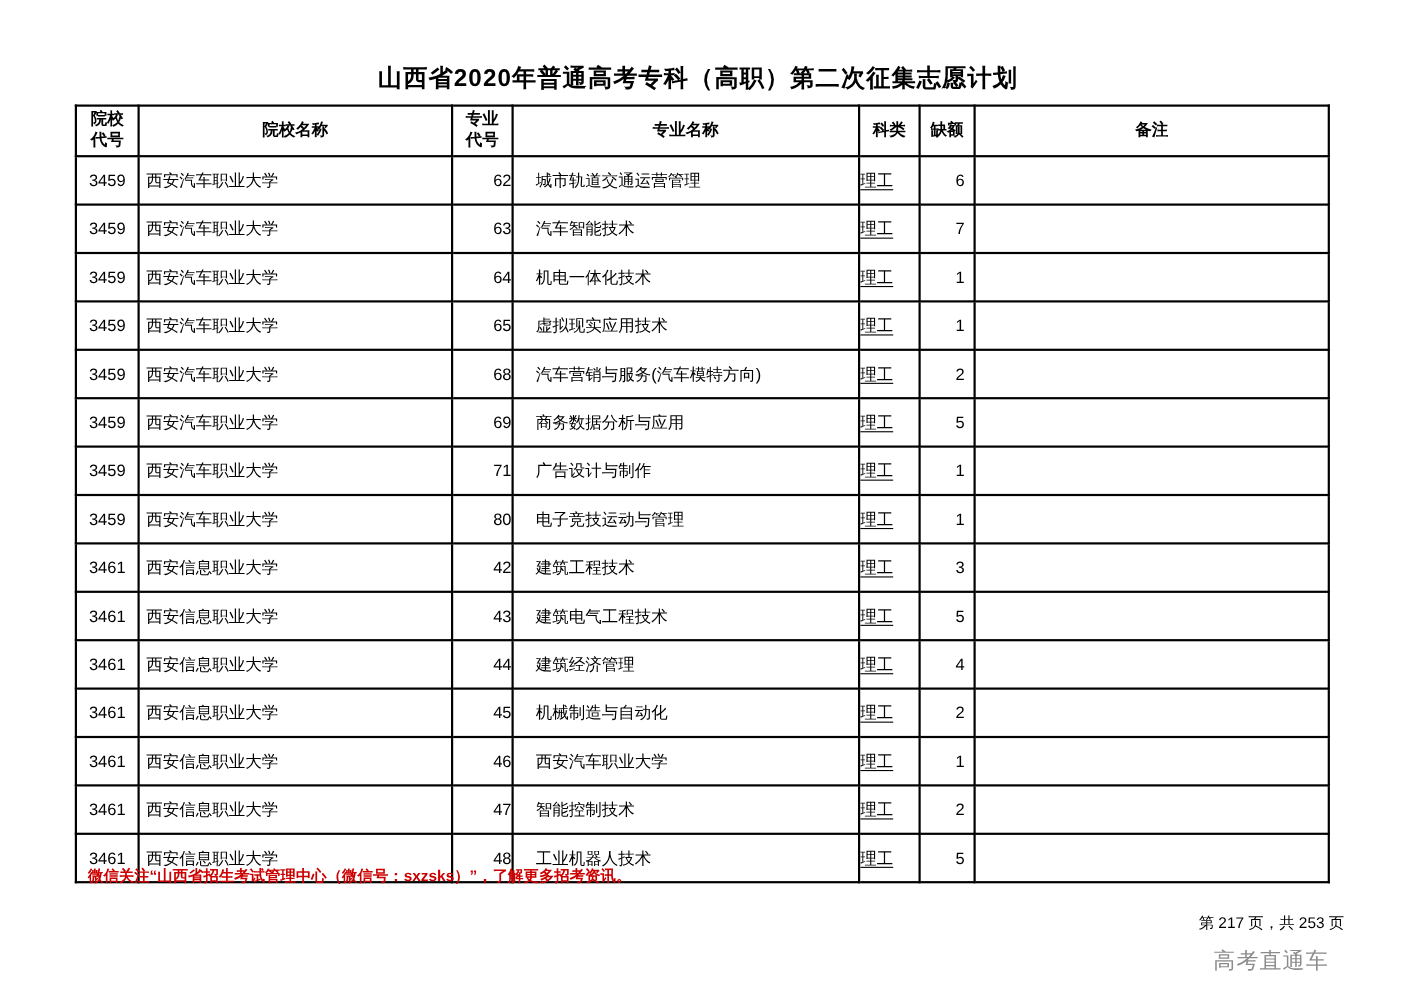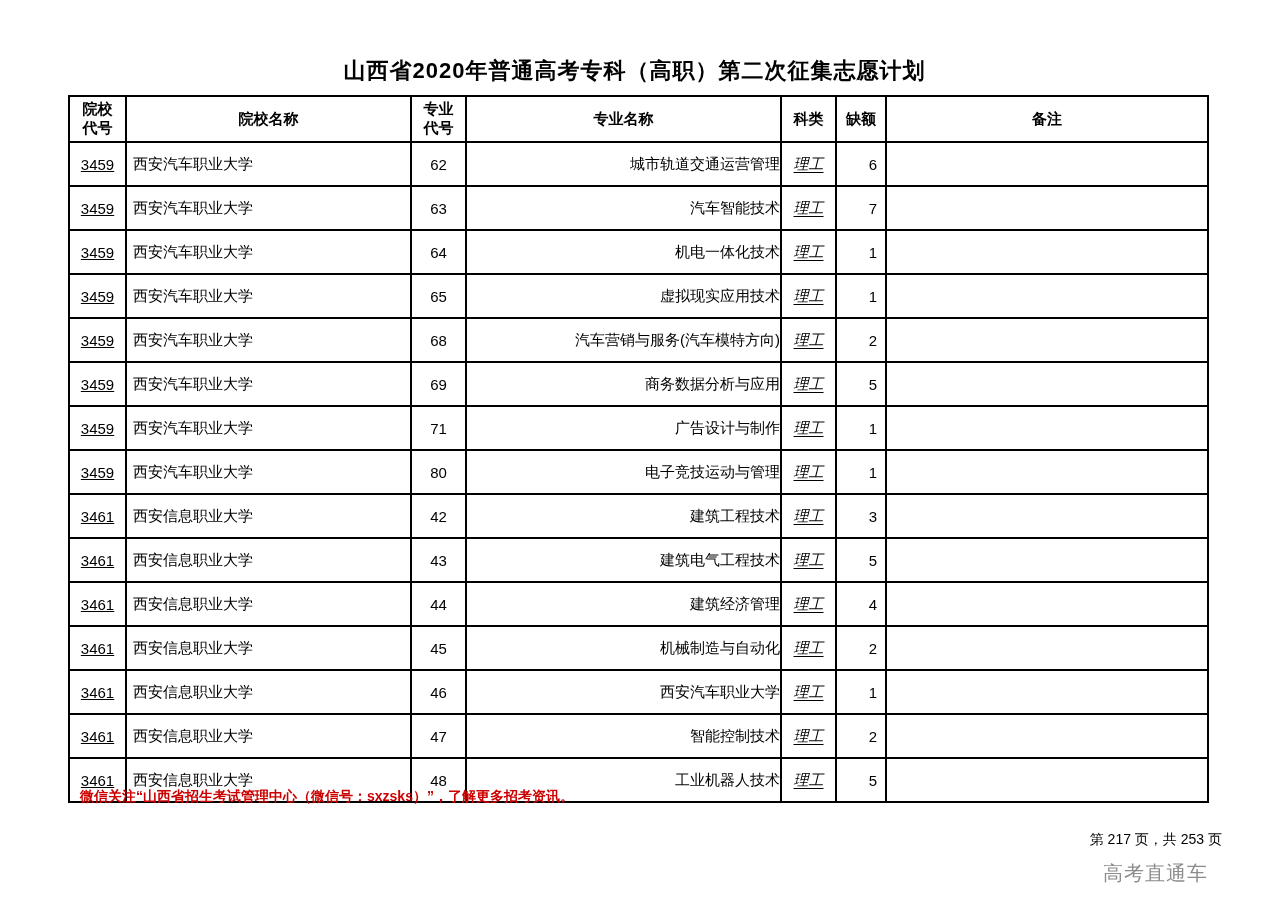--- a/index.html
+++ b/index.html
@@ -38,25 +38,25 @@
     overflow: hidden;
     white-space: nowrap;
   }
   table.plan-table th {
     font-weight: bold;
     text-align: center;
     vertical-align: middle;
     line-height: 1.25;
     height: 46px;
   }
-  td.c0 { text-align: center; text-decoration: underline; }
+  td.c0 { text-align: center; }
   td.c1 { text-align: left; padding-left: 6px; }
-  td.c2 { text-align: center; margin-top: 20px; }
-  td.c3 { text-align: right; padding-left: 2px; margin-left: 48px; }
-  td.c4 { text-align: center; font-style: italic; }
+  td.c2 { text-align: right; margin-top: 20px; }
+  td.c3 { text-align: left; padding-left: 20px; margin-left: 48px; }
+  td.c4 { text-align: left; }
   td.c5 { text-align: right; padding-right: 8px; }
   td.c6 { text-align: left; padding-left: 6px; }
   .underlined {
     text-decoration: underline;
     text-underline-offset: 3px;
   }
   .footer-notice {
     position: absolute;
     top: 788px;
     left: 80px;

